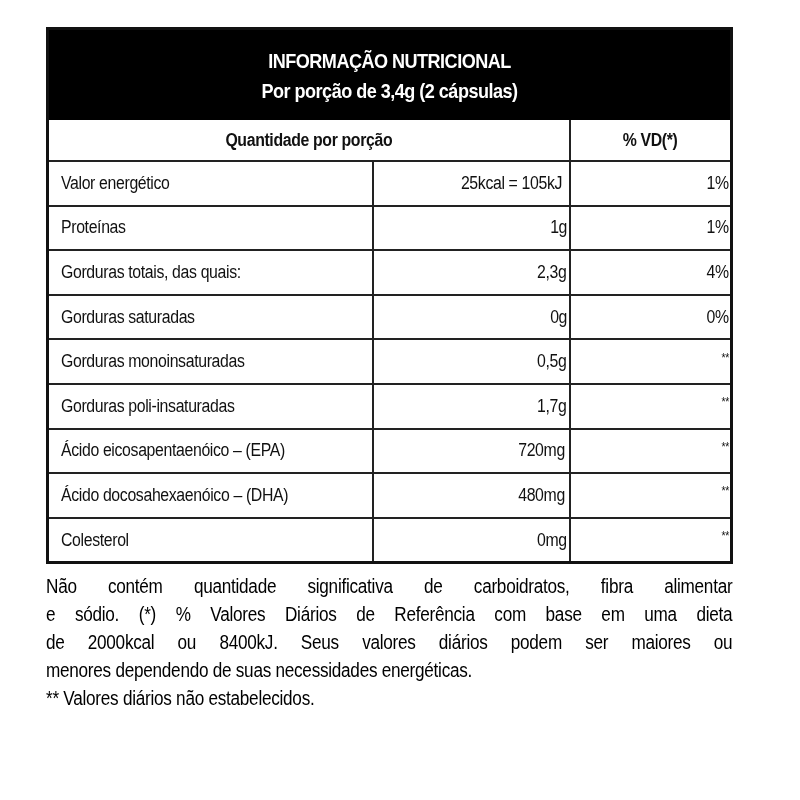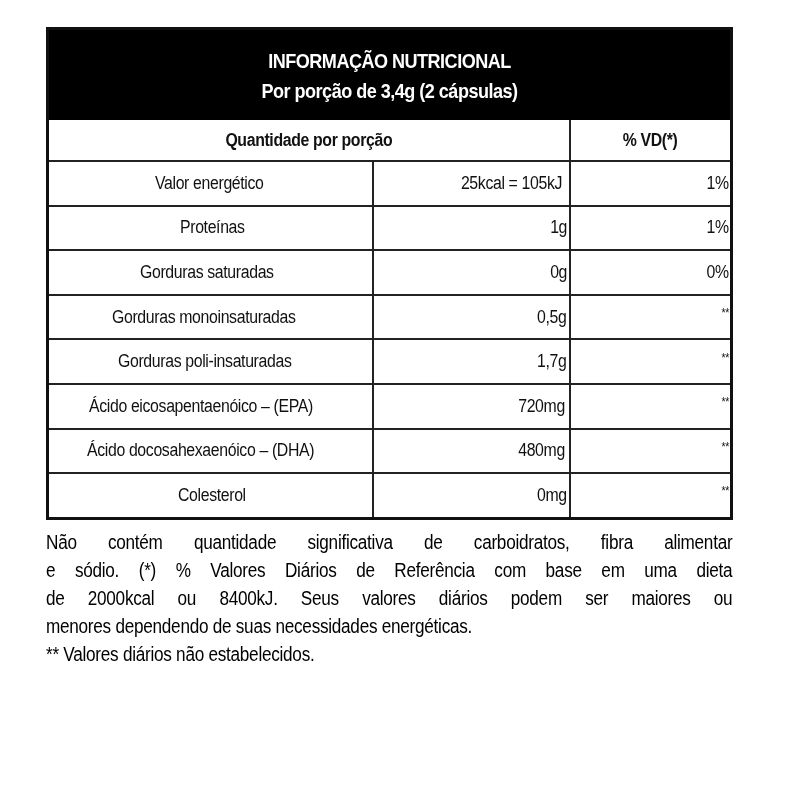--- a/index.html
+++ b/index.html
@@ -56,21 +56,21 @@
       font-weight: bold;
       text-align: center;
       height: 40px !important;
       font-size: 17px;
     }
     .subhead-cell span, .c span {
       display: inline-block;
       transform: scaleX(0.88);
     }
     .n {
-      text-align: center;
+      text-align: left;
       padding-left: 12px !important;
       white-space: nowrap;
       overflow: visible;
     }
     .n span {
       display: inline-block;
       transform: scaleX(0.88);
       transform-origin: left center;
     }
     .c {
@@ -141,20 +141,25 @@
     <tbody>
       <tr>
         <td class="n"><span>Valor energético</span></td>
         <td class="c"><span>25kcal = 105kJ</span></td>
         <td class="c"><span>1%</span></td>
       </tr>
       <tr>
         <td class="n"><span>Proteínas</span></td>
         <td class="c"><span>1g</span></td>
         <td class="c"><span>1%</span></td>
+      </tr>
+      <tr>
+        <td class="n"><span>Gorduras totais, das quais:</span></td>
+        <td class="c"><span>2,3g</span></td>
+        <td class="c"><span>4%</span></td>
       </tr>
       <tr>
         <td class="n"><span>Gorduras saturadas</span></td>
         <td class="c"><span>0g</span></td>
         <td class="c"><span>0%</span></td>
       </tr>
       <tr>
         <td class="n"><span>Gorduras monoinsaturadas</span></td>
         <td class="c"><span>0,5g</span></td>
         <td class="c stars"><span>**</span></td>

